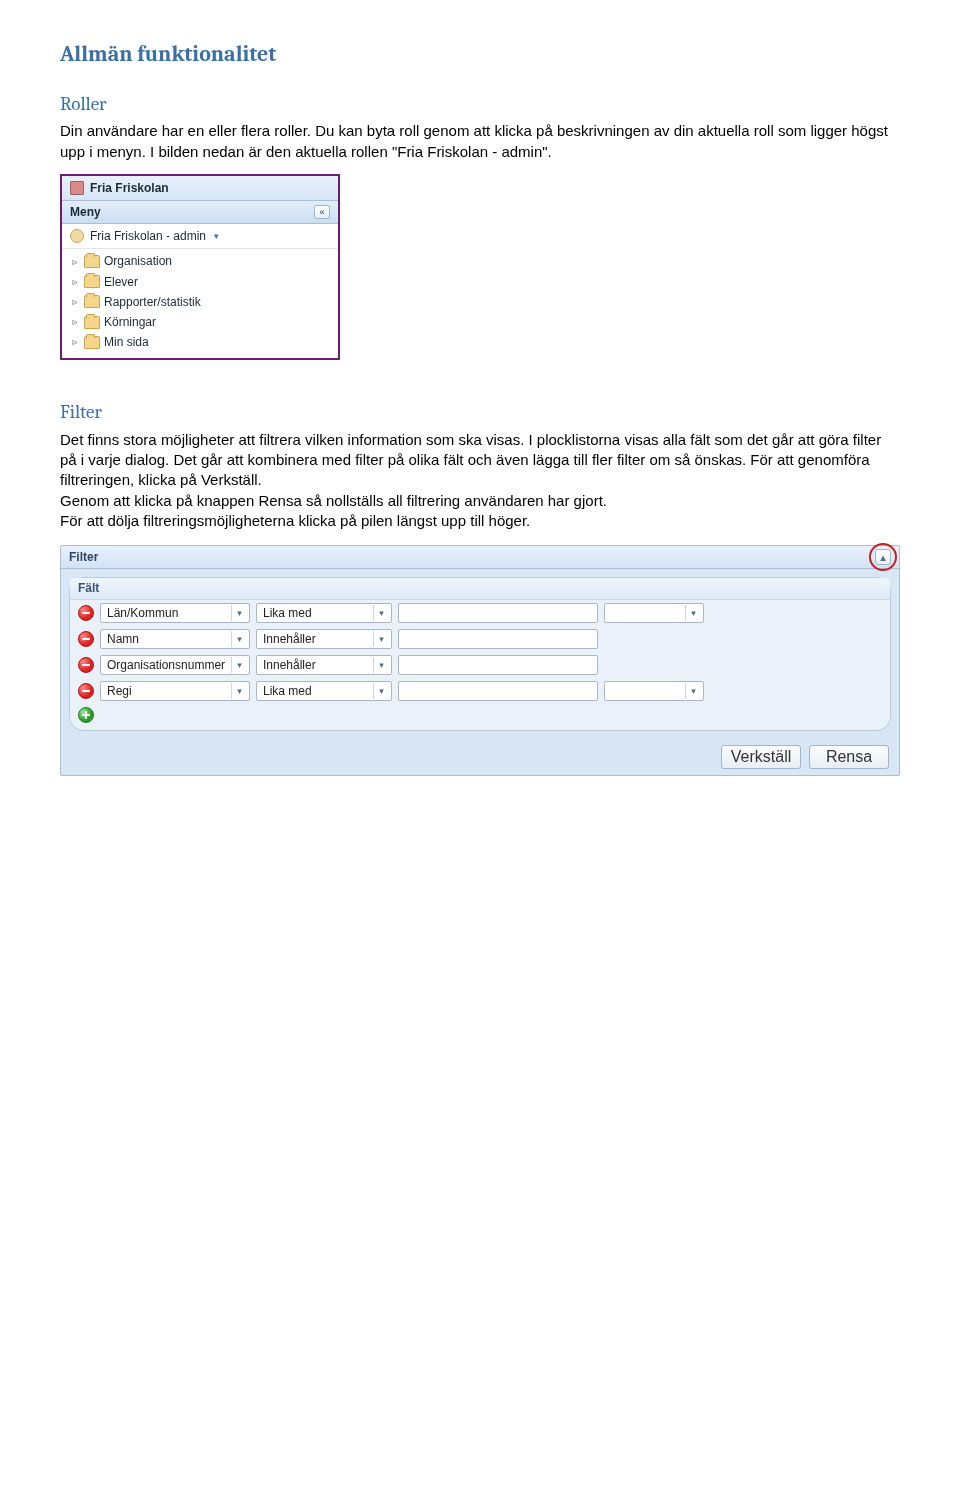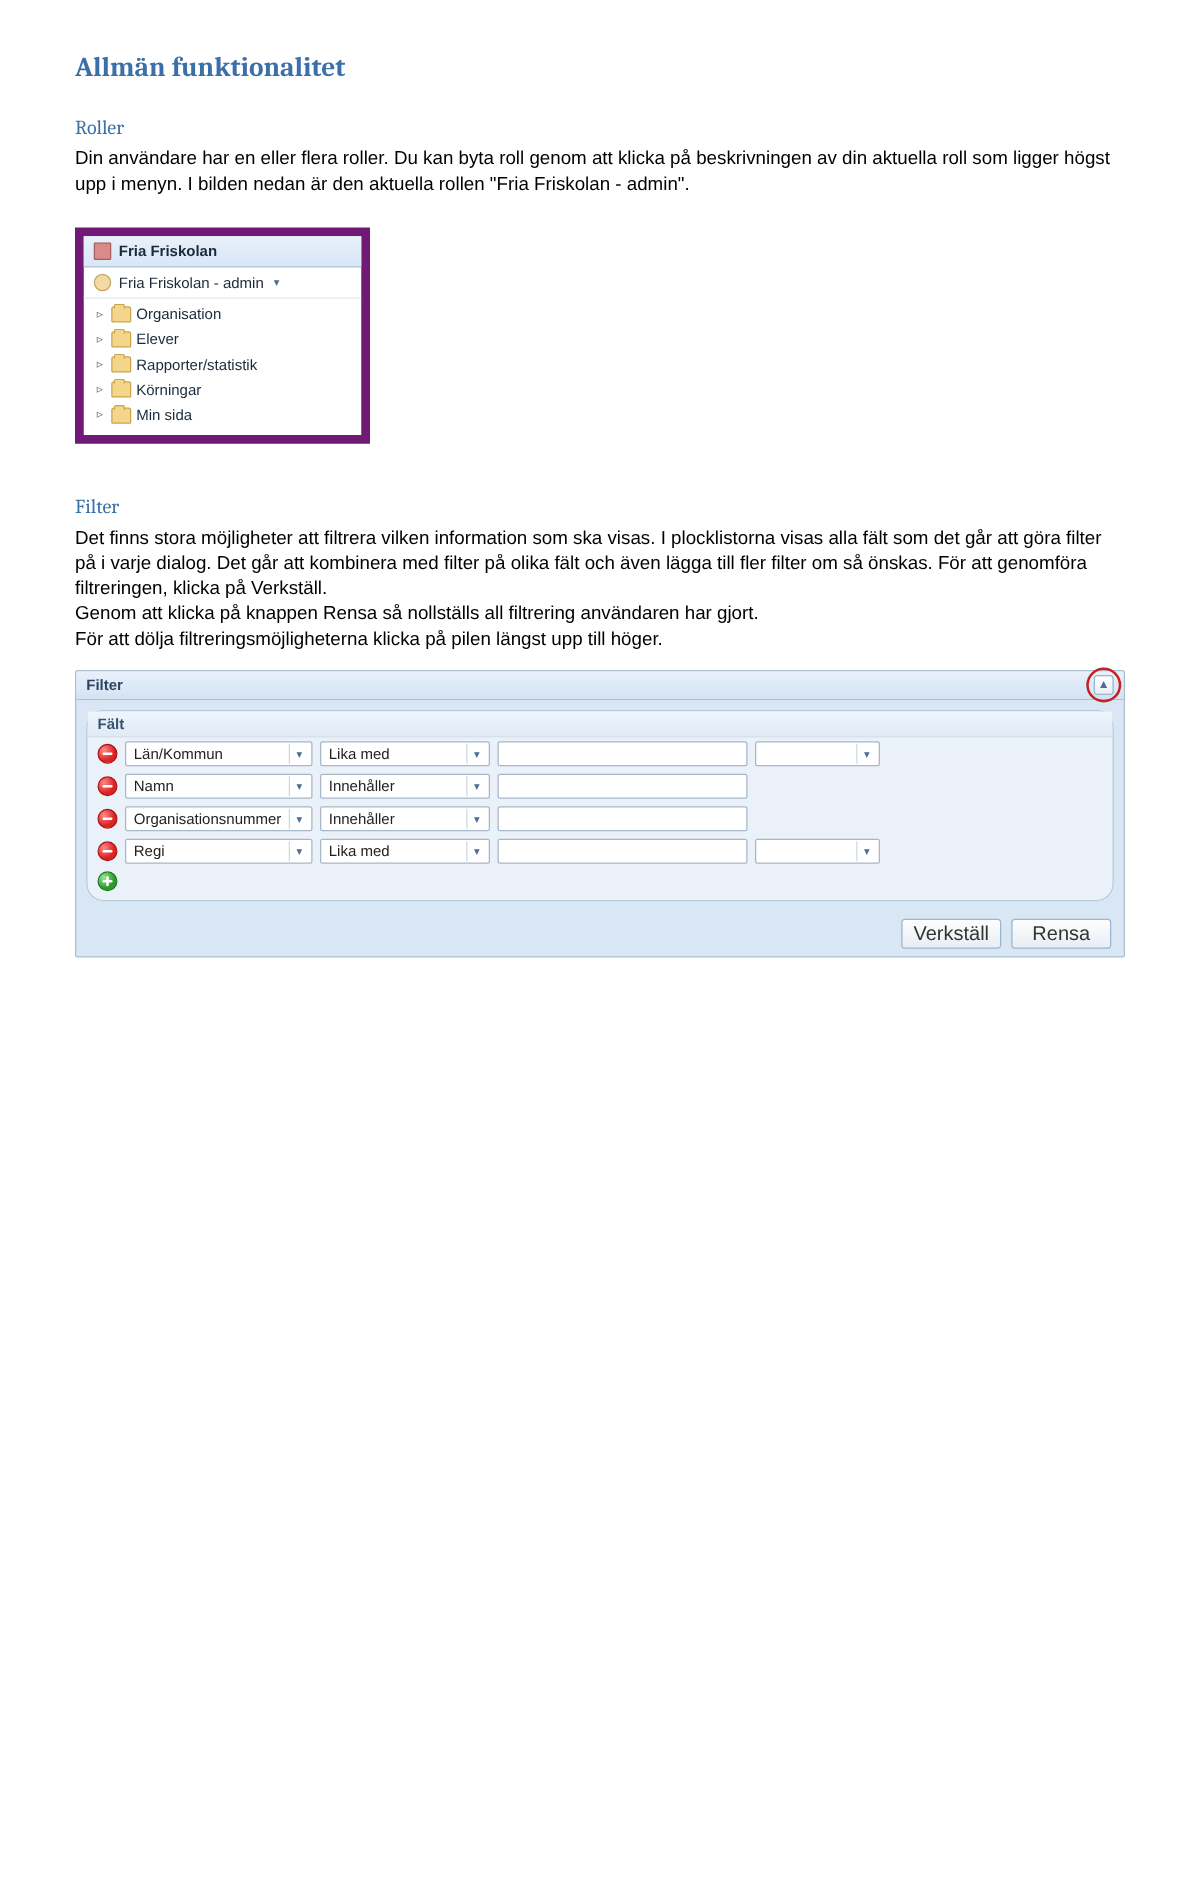--- a/index.html
+++ b/index.html
@@ -7,31 +7,31 @@
     font-family: Arial, Helvetica, sans-serif;
     background: #fff;
     width: 960px;
     margin: 0 auto;
     padding: 40px 60px 20px 60px;
     color: #000;
     font-size: 15px;
     line-height: 1.35;
   }
   h1 { color: #3a6fa8; font-family: Cambria, Georgia, serif; font-weight: 700; font-size: 22px; margin-bottom: 4px; }
-  h2 { color: #3a6fa8; font-family: Cambria, Georgia, serif; font-weight: 400; font-size: 16px; margin-top: 22px; margin-bottom: 4px; }
+  h2 { color: #3a6fa8; font-family: Cambria, Georgia, serif; font-weight: 400; font-size: 19px; margin-top: 22px; margin-bottom: 4px; }
   p { margin-bottom: 2px; }
   .gap { height: 18px; }
 
   
   .panel1 {
-    width: 236px;
-    border: 7px solid #701a75;
+    width: 280px;
+    border: 2px solid #701a75;
     font-size: 12px;
     color: #1b2a3a;
-    margin-top: 24px;
+    margin-top: 12px;
     background: #fff;
   }
   .p1-titlebar {
     background: linear-gradient(#e9f1fb, #d7e6f7);
     border-bottom: 1px solid #a9bfd3;
     padding: 4px 8px;
     display: flex; align-items: center; gap: 6px;
     font-weight: 700;
   }
   .p1-menubar {
@@ -171,20 +171,24 @@
 <h1>Allmän funktionalitet</h1>
 
 <h2>Roller</h2>
 <p>Din användare har en eller flera roller. Du kan byta roll genom att klicka på beskrivningen av din aktuella roll som ligger högst upp i menyn. I bilden nedan är den aktuella rollen "Fria Friskolan - admin".</p>
 
 <div class="panel1">
   <div class="p1-titlebar">
     <span class="school-icon"></span>
     <span>Fria Friskolan</span>
   </div>
+  <div class="p1-menubar">
+    <span>Meny</span>
+    <span class="p1-collapse">«</span>
+  </div>
   <div class="p1-role">
     <span class="user-icon"></span>
     <span>Fria Friskolan - admin</span>
     <span class="caret-down">▾</span>
   </div>
   <div class="p1-tree">
     <div class="p1-item">
       <span class="tree-caret">▹</span>
       <span class="folder-icon"></span>
       <span>Organisation</span>

